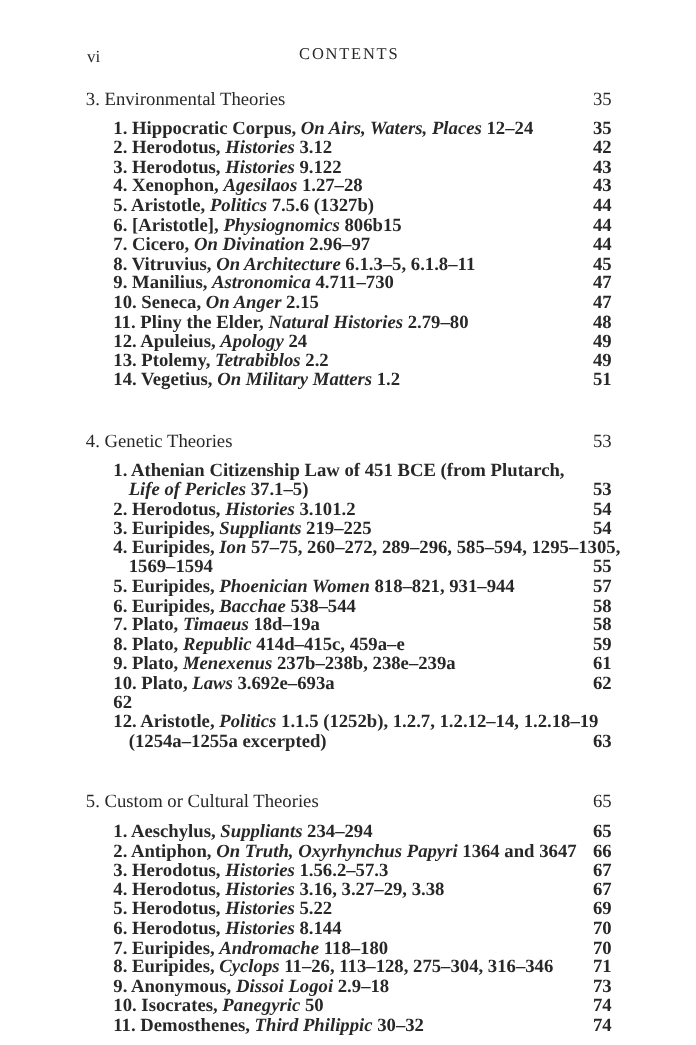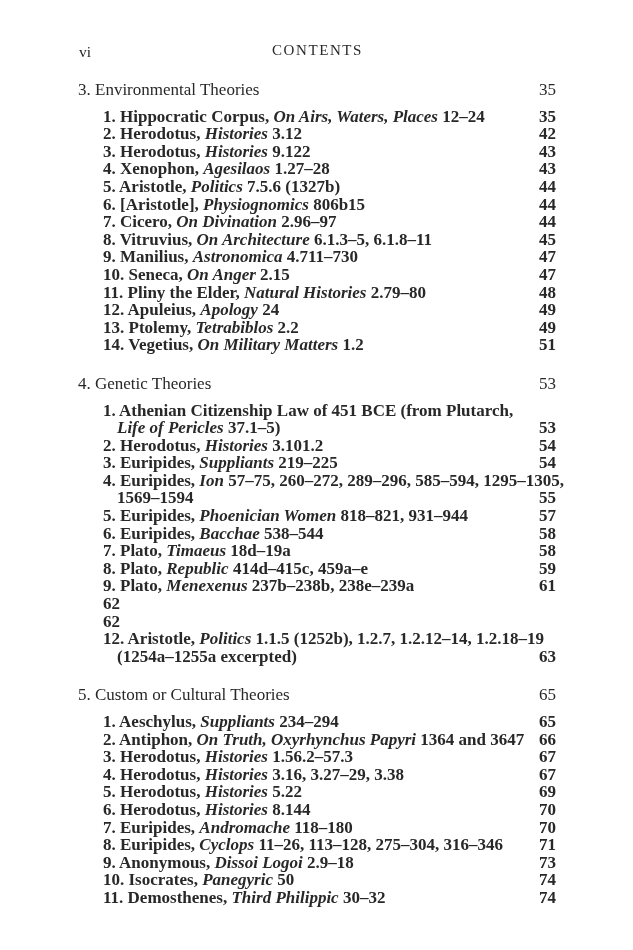--- a/index.html
+++ b/index.html
@@ -23,21 +23,21 @@
   }
   .folio{
     position:absolute;left:1px;top:1px;
     font-size:15.5px;
   }
   .header-title{
     text-align:center;
     font-size:15px;
     letter-spacing:1.6px;
   }
-  .section{margin-top:21px;}
+  .section{margin-top:38px;}
   .section:first-child{margin-top:0;}
   .row{
     display:flex;
     justify-content:space-between;
     align-items:baseline;
     gap:6px;
     font-size:17px;
     line-height:17.6px;
   }
   .row .txt{white-space:nowrap;}
@@ -209,20 +209,21 @@
             </div>
           </div>
           <div>
             <div class="row entry-line">
               <span class="txt"><span>9. Plato, </span><span class="it">Menexenus</span><span> 237b–238b, 238e–239a</span></span>
               <span class="pageno">61</span>
             </div>
           </div>
           <div>
             <div class="row entry-line">
+              <span class="txt"><span>10. Plato, </span><span class="it">Laws</span><span> 3.692e–693a</span></span>
               <span class="pageno">62</span>
             </div>
           </div>
           <div>
             <div class="row entry-line">
               <span class="pageno">62</span>
             </div>
           </div>
           <div>
             <div class="row entry-line">

